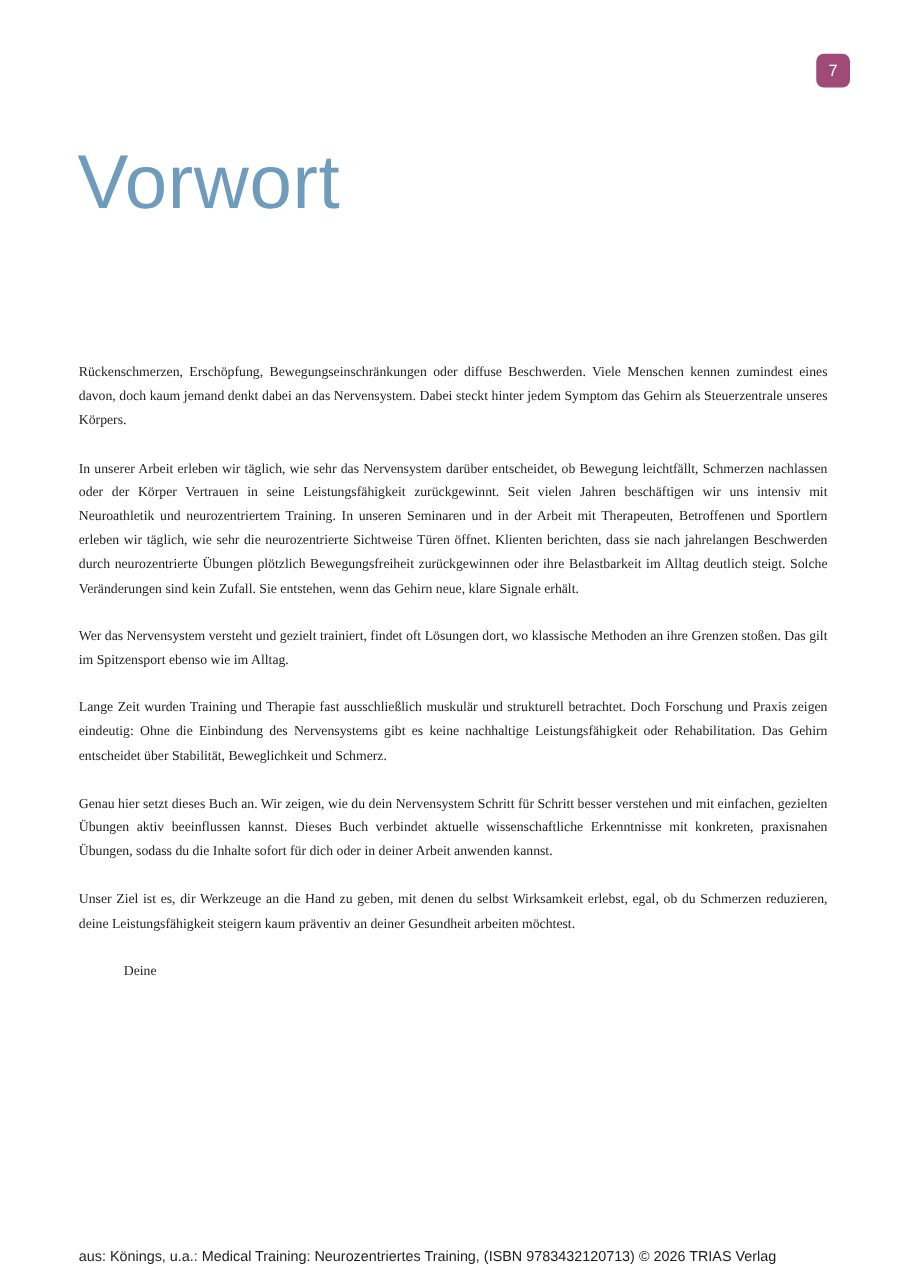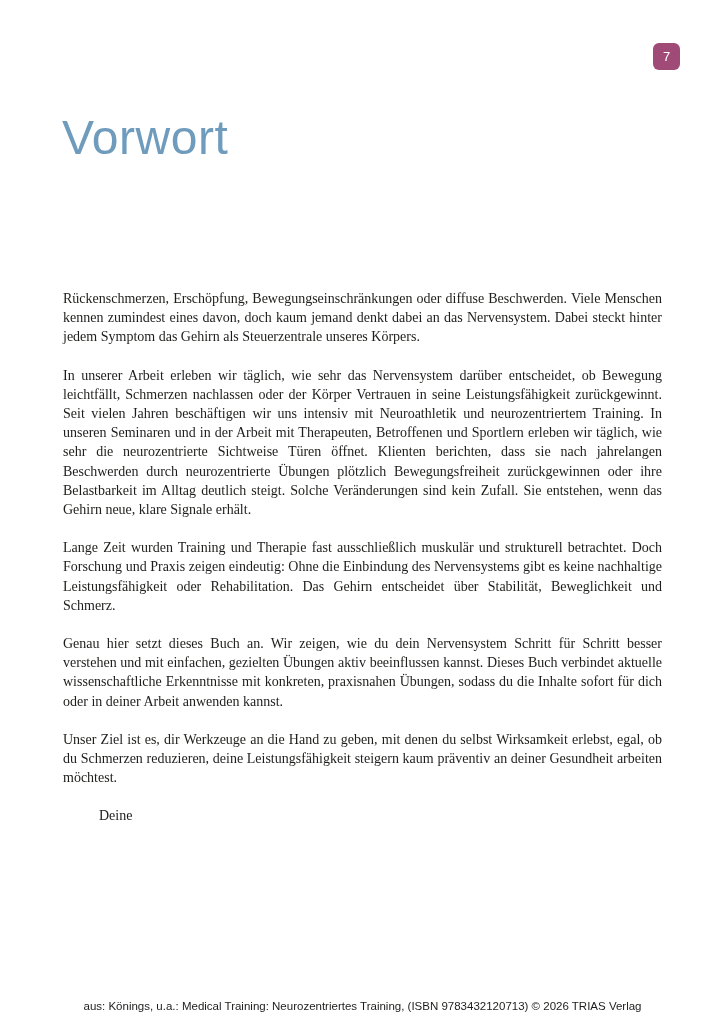--- a/index.html
+++ b/index.html
@@ -29,32 +29,32 @@
     font-size: 13px;
     line-height: 27px;
     text-align: center;
   }
   .page-title {
     position: absolute;
     top: 112px;
     left: 62px;
     font-family: "Liberation Sans", sans-serif;
     font-weight: 300;
-    font-size: 48px;
+    font-size: 61px;
     line-height: 1.1;
     letter-spacing: 0.5px;
     color: #6f9cbd;
     margin: 0;
   }
   .body-text {
     position: absolute;
     top: 289px;
     left: 63px;
     width: 599px;
-    font-size: 14px;
+    font-size: 11px;
     line-height: 19.2px;
     text-align: justify;
   }
   .body-text p {
     margin: 0 0 19px 0;
   }
   .signoff {
     margin-top: 19px;
   }
   .signoff div {
@@ -62,35 +62,35 @@
     margin-left: 36px;
   }
   .copyright-footer {
     position: absolute;
     top: 1000px;
     left: 63px;
     width: 599px;
     font-family: "Liberation Sans", sans-serif;
     font-size: 11.5px;
     color: #1d1d1b;
-    text-align: center;
   }
 </style>
 </head>
 <body>
 
 <div class="page">
 
   <div class="page-number-badge" style="background: rgb(160, 74, 120);">7</div>
 
   <h1 class="page-title" style="color: rgb(111, 156, 189);">Vorwort</h1>
 
   <div class="body-text">
     <p>Rückenschmerzen, Erschöpfung, Bewegungseinschränkungen oder diffuse Beschwerden. Viele Menschen kennen zumindest eines davon, doch kaum jemand denkt dabei an das Nervensystem. Dabei steckt hinter jedem Symptom das Gehirn als Steuerzentrale unseres Körpers.</p>
     <p>In unserer Arbeit erleben wir täglich, wie sehr das Nervensystem darüber entscheidet, ob Bewegung leichtfällt, Schmerzen nachlassen oder der Körper Vertrauen in seine Leistungsfähigkeit zurückgewinnt. Seit vielen Jahren beschäftigen wir uns intensiv mit Neuroathletik und neurozentriertem Training. In unseren Seminaren und in der Arbeit mit Therapeuten, Betroffenen und Sportlern erleben wir täglich, wie sehr die neurozentrierte Sichtweise Türen öffnet. Klienten berichten, dass sie nach jahrelangen Beschwerden durch neurozentrierte Übungen plötzlich Bewegungsfreiheit zurückgewinnen oder ihre Belastbarkeit im Alltag deutlich steigt. Solche Veränderungen sind kein Zufall. Sie entstehen, wenn das Gehirn neue, klare Signale erhält.</p>
+    <p>Wer das Nervensystem versteht und gezielt trainiert, findet oft Lösungen dort, wo klassische Methoden an ihre Grenzen stoßen. Das gilt im Spitzensport ebenso wie im Alltag.</p>
     <p>Lange Zeit wurden Training und Therapie fast ausschließlich muskulär und strukturell betrachtet. Doch Forschung und Praxis zeigen eindeutig: Ohne die Einbindung des Nervensystems gibt es keine nachhaltige Leistungsfähigkeit oder Rehabilitation. Das Gehirn entscheidet über Stabilität, Beweglichkeit und Schmerz.</p>
     <p>Genau hier setzt dieses Buch an. Wir zeigen, wie du dein Nervensystem Schritt für Schritt besser verstehen und mit einfachen, gezielten Übungen aktiv beeinflussen kannst. Dieses Buch verbindet aktuelle wissenschaftliche Erkenntnisse mit konkreten, praxisnahen Übungen, sodass du die Inhalte sofort für dich oder in deiner Arbeit anwenden kannst.</p>
     <p>Unser Ziel ist es, dir Werkzeuge an die Hand zu geben, mit denen du selbst Wirksamkeit erlebst, egal, ob du Schmerzen reduzieren, deine Leistungsfähigkeit steigern kaum präventiv an deiner Gesundheit arbeiten möchtest.</p>
 
     <div class="signoff">
       <div>Deine</div>
     </div>
   </div>
 
   <div class="copyright-footer">aus: Könings, u.a.: Medical Training: Neurozentriertes Training, (ISBN 9783432120713) © 2026 TRIAS Verlag</div>

